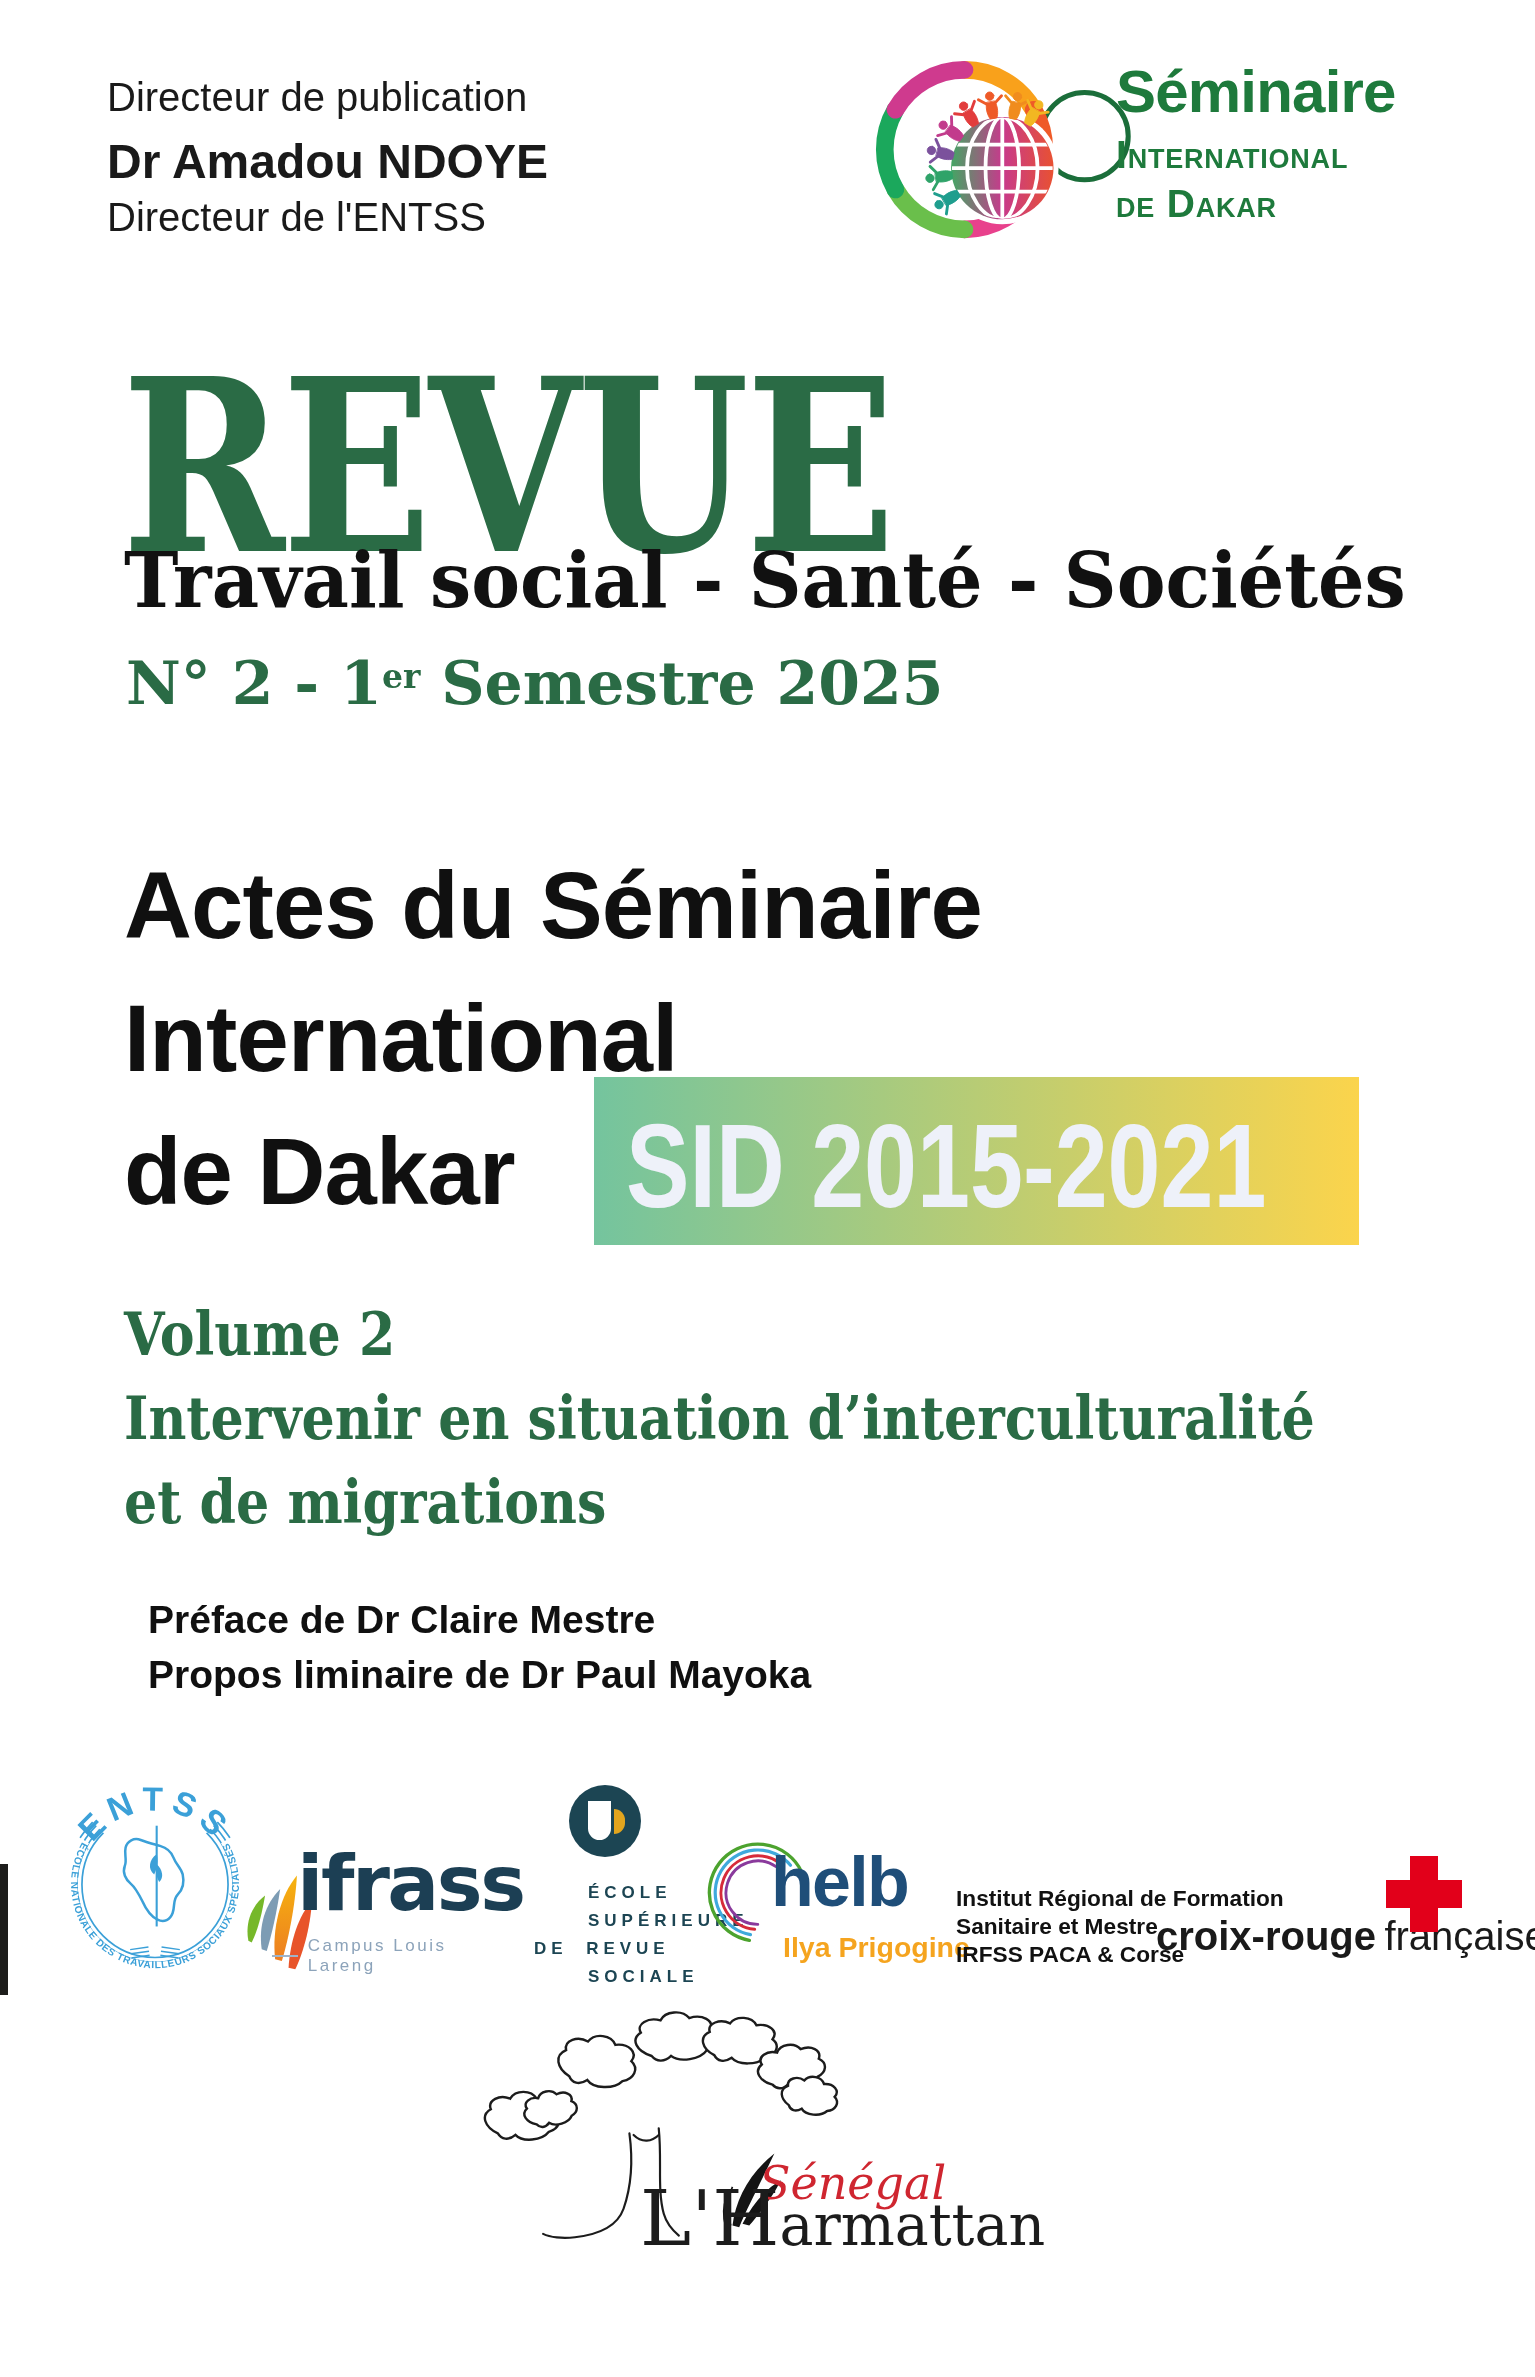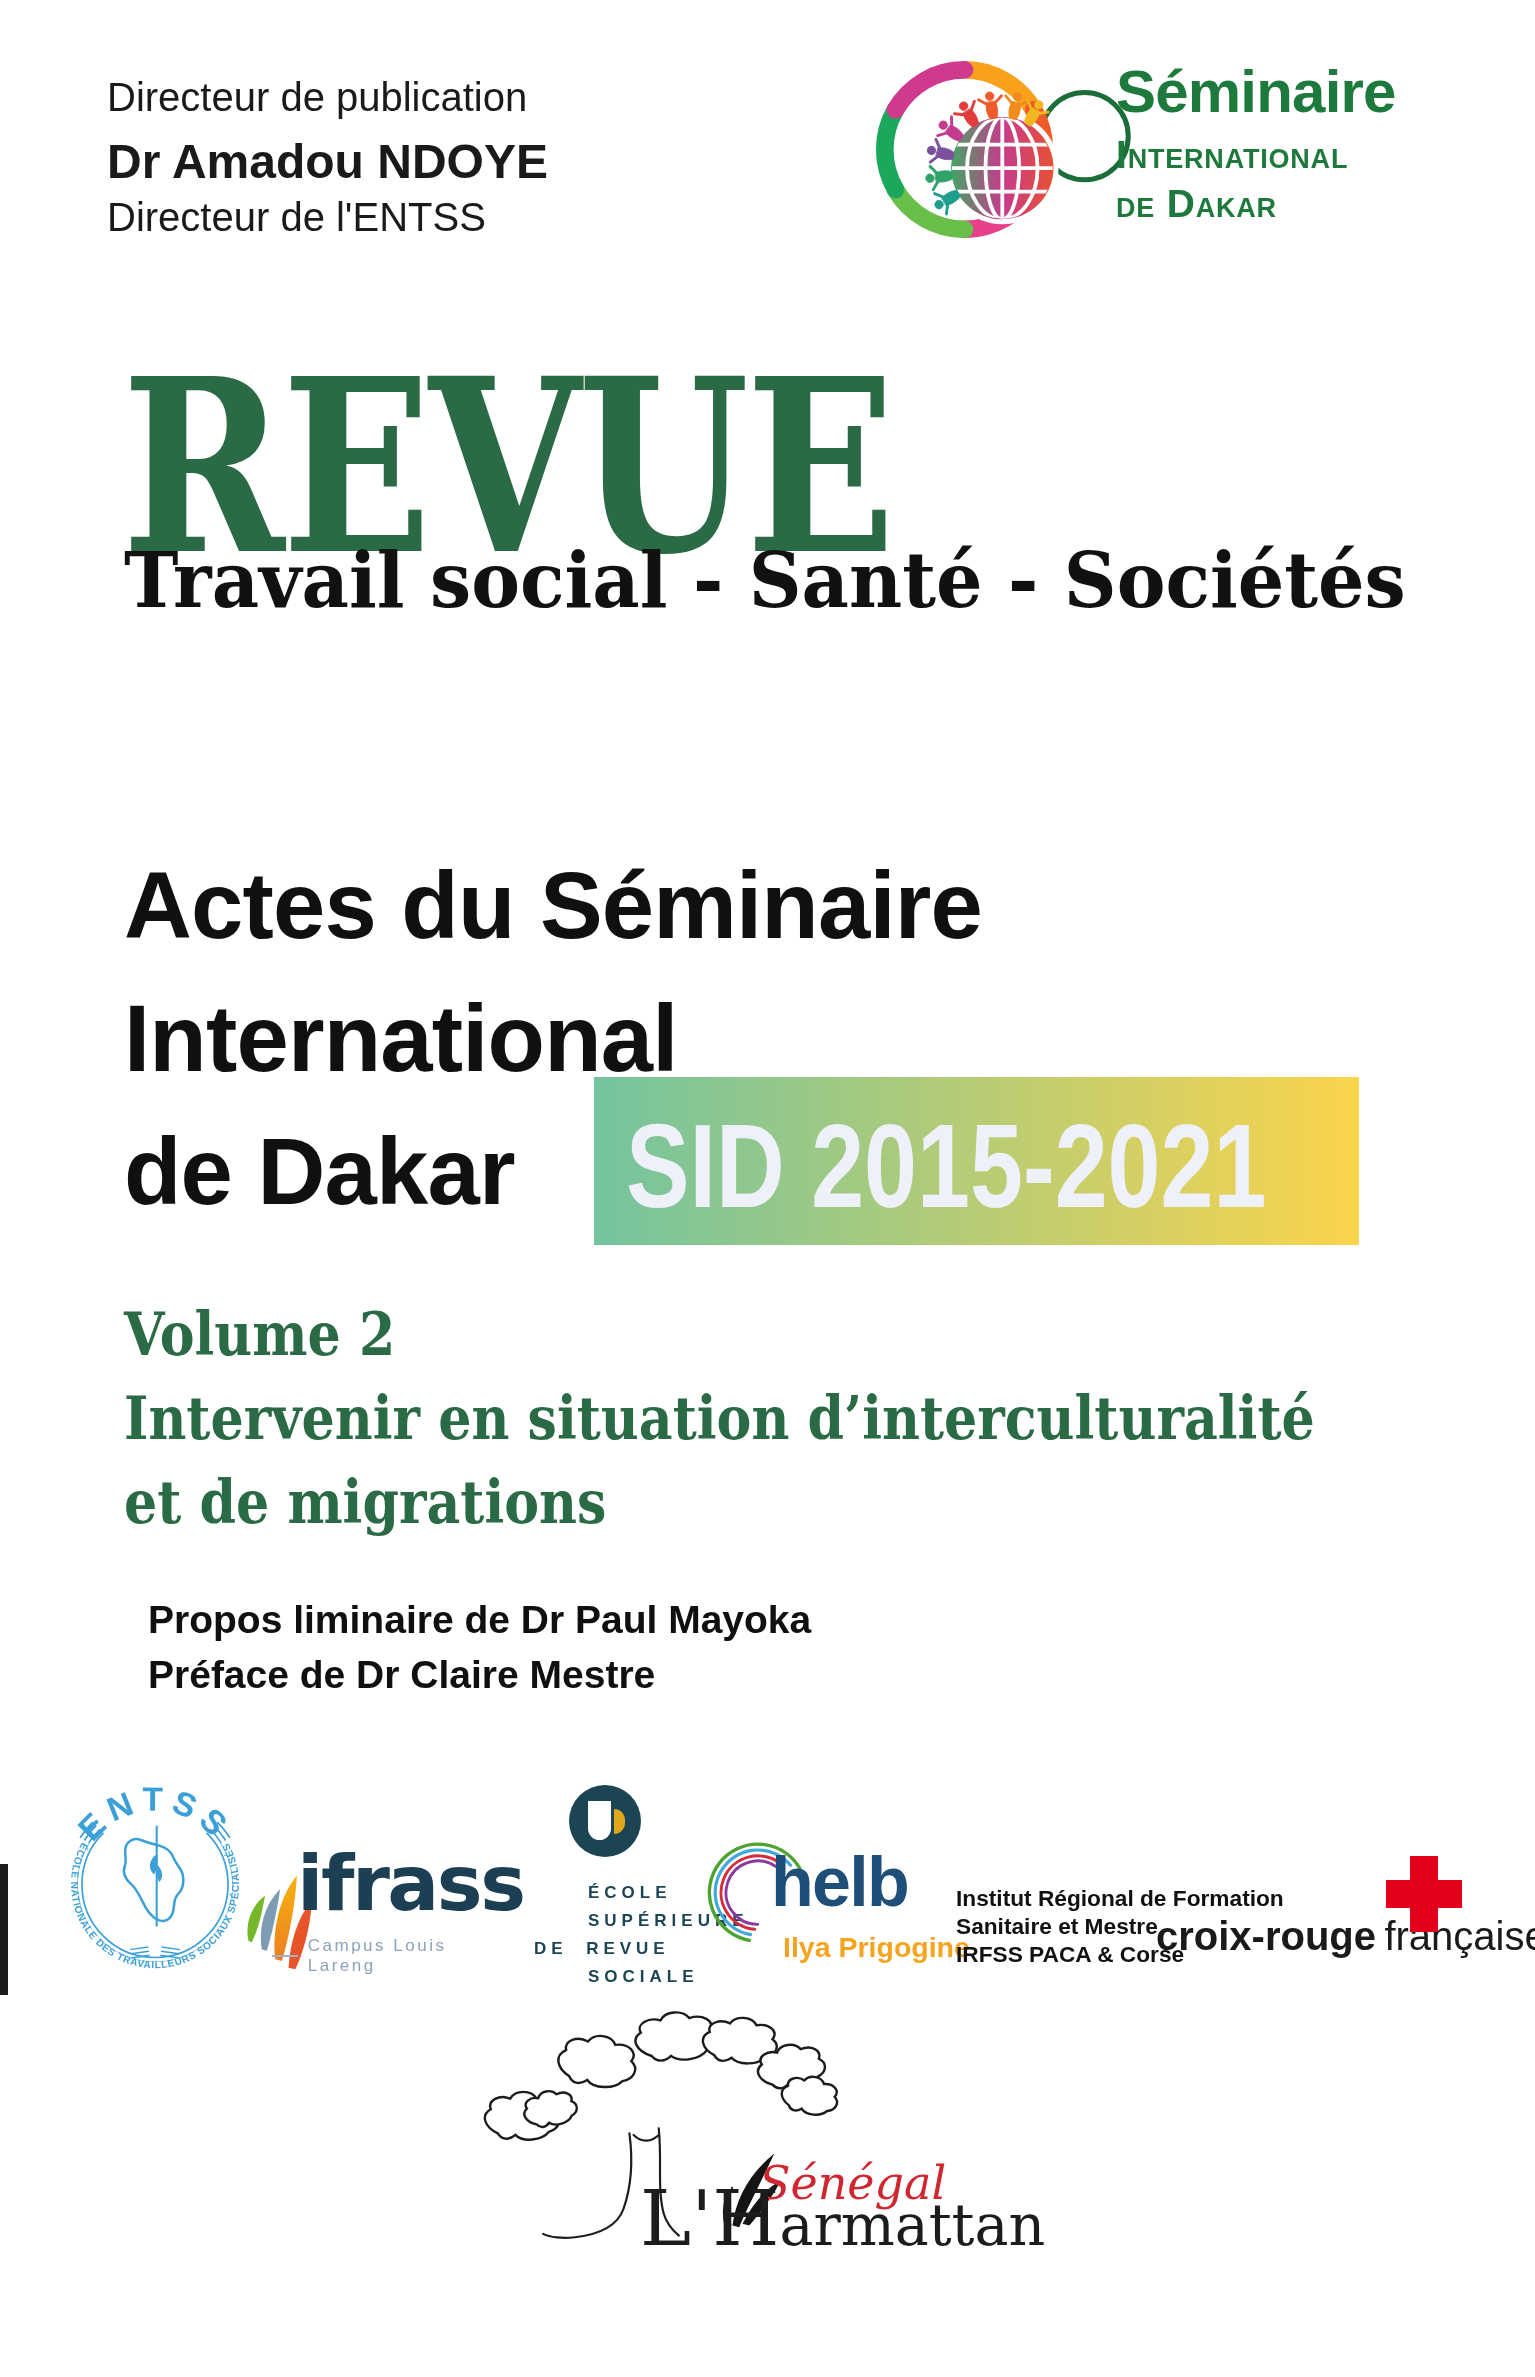--- a/index.html
+++ b/index.html
@@ -191,39 +191,40 @@
     </svg>
     <div class="sid-text">
       <div class="sid-t1">Séminaire</div>
       <div class="sid-t2">International</div>
       <div class="sid-t3">de Dakar</div>
     </div>
   </div>
 
   <div class="revue">REVUE</div>
   <div class="subtitle">Travail social - Santé - Sociétés</div>
+  <div class="issue"><span>N° 2 - 1</span><sup>er</sup><span> Semestre 2025</span></div>
 
   <div class="actes">
     <div>Actes du Séminaire</div>
     <div>International</div>
     <div>de Dakar</div>
   </div>
   <div class="badge">
     <span>SID 2015-2021</span>
   </div>
 
   <div class="volume">
     <div>Volume 2</div>
     <div>Intervenir en situation d’interculturalité</div>
     <div>et de migrations</div>
   </div>
 
   <div class="credits">
+    <div>Préface de Dr Claire Mestre</div>
     <div>Propos liminaire de Dr Paul Mayoka</div>
-    <div>Préface de Dr Claire Mestre</div>
   </div>
 
   <div class="spine-bar"></div>
 
   <div class="entss">
     <svg width="210" height="220" viewBox="0 0 250 262">
       <g fill="none" stroke="#3ba0d8" stroke-width="2">
         <circle cx="125" cy="128" r="105"></circle>
         <circle cx="125" cy="128" r="99"></circle>
         <circle cx="125" cy="128" r="93"></circle>

